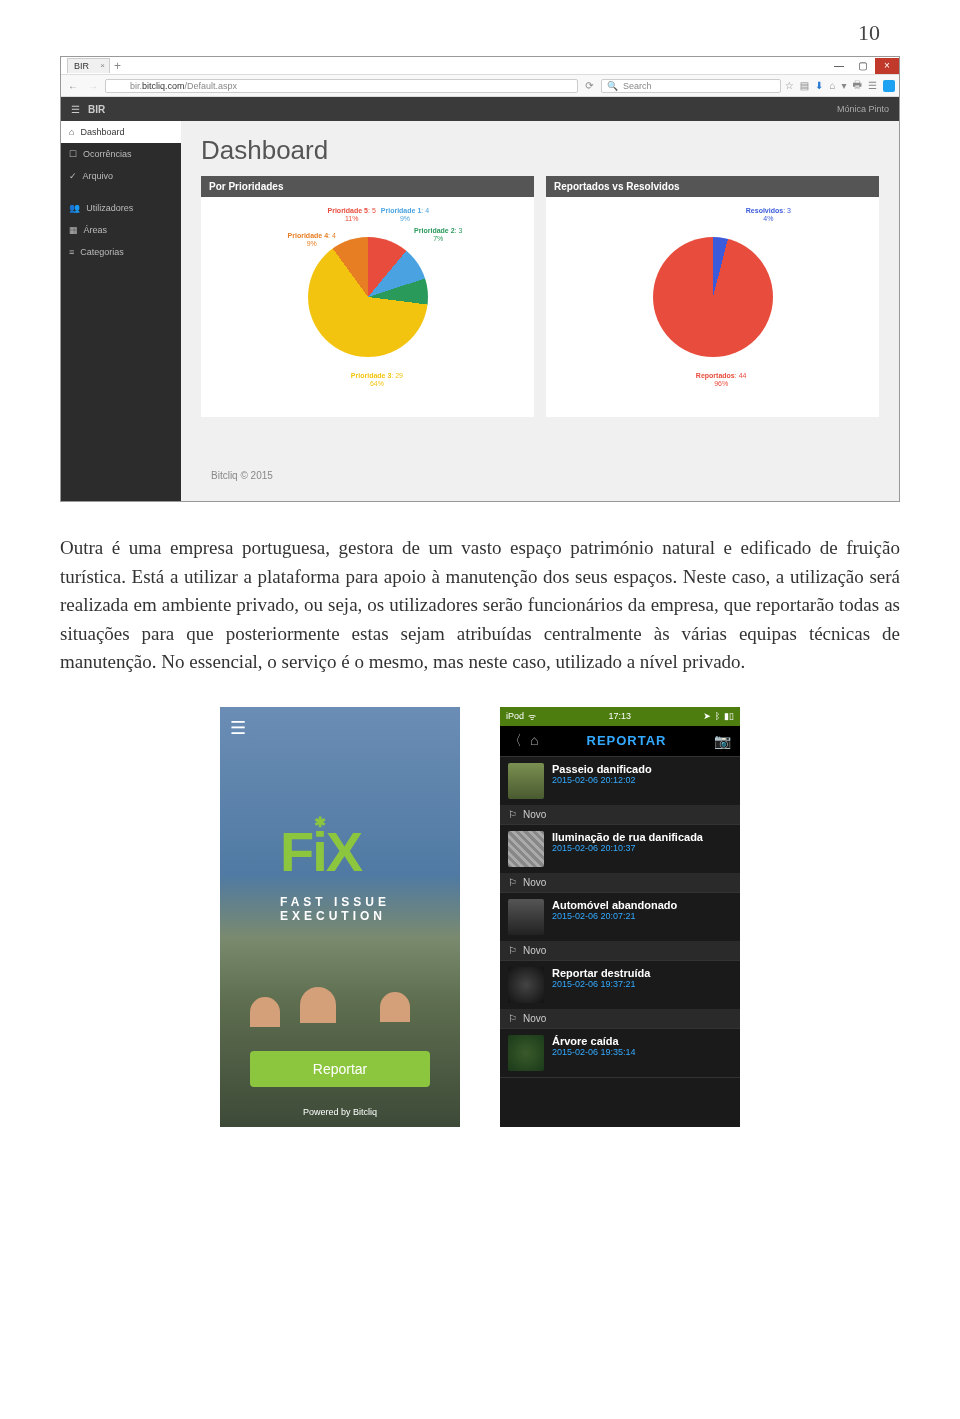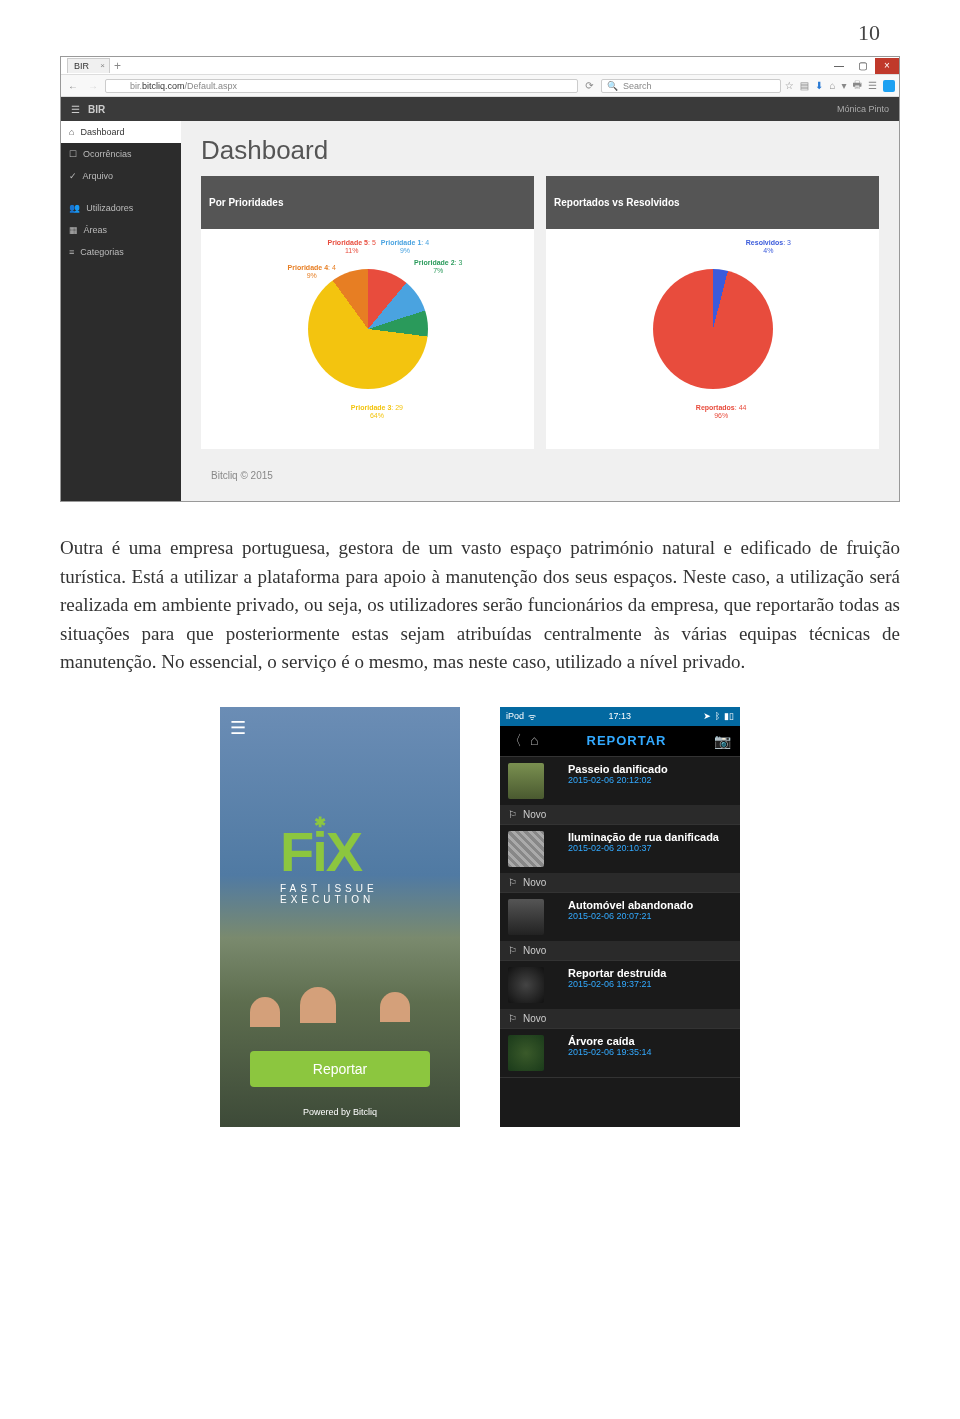--- a/index.html
+++ b/index.html
@@ -33,21 +33,21 @@
   .app-body { display: flex; min-height: 380px; }
   .sidebar { width: 120px; background: #2c2c2c; color: #bbb; font-size: 9px; padding-top: 0; }
   .sidebar .item { padding: 6px 8px; display: flex; align-items: center; gap: 6px; }
   .sidebar .item.active { background: #fff; color: #333; position: relative; }
   .sidebar .item.active::after { content: ""; position: absolute; right: -6px; top: 50%; transform: translateY(-50%); border: 6px solid transparent; border-left-color: #fff; }
   .sidebar .group-sep { height: 10px; }
   .main { flex: 1; background: #f0f0f0; padding: 14px 20px; display: flex; flex-direction: column; }
   .main h1 { font-size: 26px; font-weight: 300; color: #555; margin-bottom: 10px; font-family: "Segoe UI Light", "Segoe UI", sans-serif; }
   .panels { display: flex; gap: 12px; }
   .panel { flex: 1; background: #fff; }
-  .panel-head { background: #555; color: #fff; font-size: 10px; font-weight: bold; padding: 21px 8px; }
+  .panel-head { background: #555; color: #fff; font-size: 10px; font-weight: bold; padding: 5px 8px; }
   .panel-body { height: 220px; position: relative; }
   .pie { width: 120px; height: 120px; border-radius: 50%; position: absolute; }
   .pie1 { left: 50%; top: 40px; transform: translateX(-50%); background: conic-gradient(#e84c3d 0 39.6deg, #4aa3e0 39.6deg 72deg, #2a9a5b 72deg 97.2deg, #f3c40f 97.2deg 324deg, #e77e23 324deg 360deg); }
   .pie2 { left: 50%; top: 40px; transform: translateX(-50%); background: conic-gradient(#3b5bdb 0 14.4deg, #e84c3d 14.4deg 360deg); }
   .plabel { position: absolute; font-size: 7px; line-height: 1.1; text-align: center; }
   .plabel .n { font-weight: bold; }
   .red { color: #e84c3d; }
   .blue { color: #4aa3e0; }
   .green { color: #2a9a5b; }
   .yellow { color: #f3c40f; }
@@ -60,39 +60,39 @@
 
   
   .phones { display: flex; justify-content: center; gap: 40px; }
   .phone { width: 240px; font-family: "Segoe UI", Arial, sans-serif; }
 
   .phone1 { height: 420px; position: relative; background: linear-gradient(#6b8db5 0%, #507aa3 40%, #7a8a6e 55%, #5e6e4f 70%, #3d4a38 100%); overflow: hidden; }
   .phone1 .menu-btn { position: absolute; top: 10px; left: 10px; color: #fff; font-size: 18px; }
   .fix-logo { position: absolute; top: 120px; left: 50%; transform: translateX(-50%); }
   .fix-logo .fix { font-size: 56px; font-weight: 900; color: #8cc63f; letter-spacing: -2px; font-family: Arial, sans-serif; line-height: 0.9; }
   .fix-logo .fix .gear { display: inline-block; font-size: 14px; vertical-align: top; margin-top: 4px; }
-  .fix-logo .tag { font-size: 10px; letter-spacing: 4px; color: #fff; margin-top: 6px; }
+  .fix-logo .tag { font-size: 12px; letter-spacing: 4px; color: #fff; margin-top: 18px; font-weight: bold; }
   .castle { position: absolute; bottom: 90px; left: 20px; right: 20px; height: 60px; }
   .castle .dome { position: absolute; width: 30px; height: 30px; border-radius: 50% 50% 0 0; background: #d4a07a; }
   .castle .d1 { left: 10px; top: 20px; }
   .castle .d2 { left: 60px; top: 10px; width: 36px; height: 36px; }
   .castle .d3 { right: 30px; top: 15px; }
   .reportar-btn { position: absolute; bottom: 40px; left: 30px; right: 30px; background: #8cc63f; color: #fff; text-align: center; padding: 10px; border-radius: 4px; font-size: 14px; }
   .powered { position: absolute; bottom: 10px; left: 0; right: 0; text-align: center; color: #fff; font-size: 9px; }
 
   .phone2 { height: 420px; background: #1a1a1a; color: #fff; font-size: 11px; position: relative; }
-  .status-bar { display: flex; align-items: center; justify-content: space-between; padding: 3px 6px; font-size: 9px; background: #0369a1; }
+  .status-bar { display: flex; align-items: center; justify-content: space-between; padding: 3px 6px; font-size: 9px; background: #4d7c0f; }
   .status-bar .left, .status-bar .right { display: flex; gap: 4px; align-items: center; }
   .nav-bar { background: #000; border-bottom: 1px solid #333; display: flex; align-items: center; justify-content: space-between; padding: 6px 8px; }
   .nav-bar .title { color: #33aaff; font-weight: bold; font-size: 13px; letter-spacing: 1px; }
   .nav-bar .ico { color: #aaa; font-size: 14px; }
   .nav-bar .left-icons { display: flex; gap: 8px; }
   .list { }
   .list-item { border-bottom: 1px solid #333; }
-  .list-item .row { display: flex; gap: 24px; padding: 6px 8px; }
+  .list-item .row { display: flex; gap: 8px; padding: 6px 8px; }
   .thumb { width: 36px; height: 36px; border-radius: 2px; flex-shrink: 0; }
   .t-grass { background: linear-gradient(#7a9050, #4a5a30); }
   .t-pave { background: repeating-linear-gradient(45deg, #888, #888 3px, #aaa 3px, #aaa 6px); }
   .t-car { background: linear-gradient(#555, #222); }
   .t-tire { background: radial-gradient(#444, #111); }
   .t-tree { background: radial-gradient(#3a5a2a, #1a3a1a); }
   .list-item .txt { flex: 1; }
   .list-item .title { font-weight: bold; font-size: 11px; }
   .list-item .date { color: #33aaff; font-size: 9px; }
   .status-row { background: #2a2a2a; padding: 4px 8px; font-size: 10px; color: #ccc; display: flex; gap: 6px; align-items: center; }

